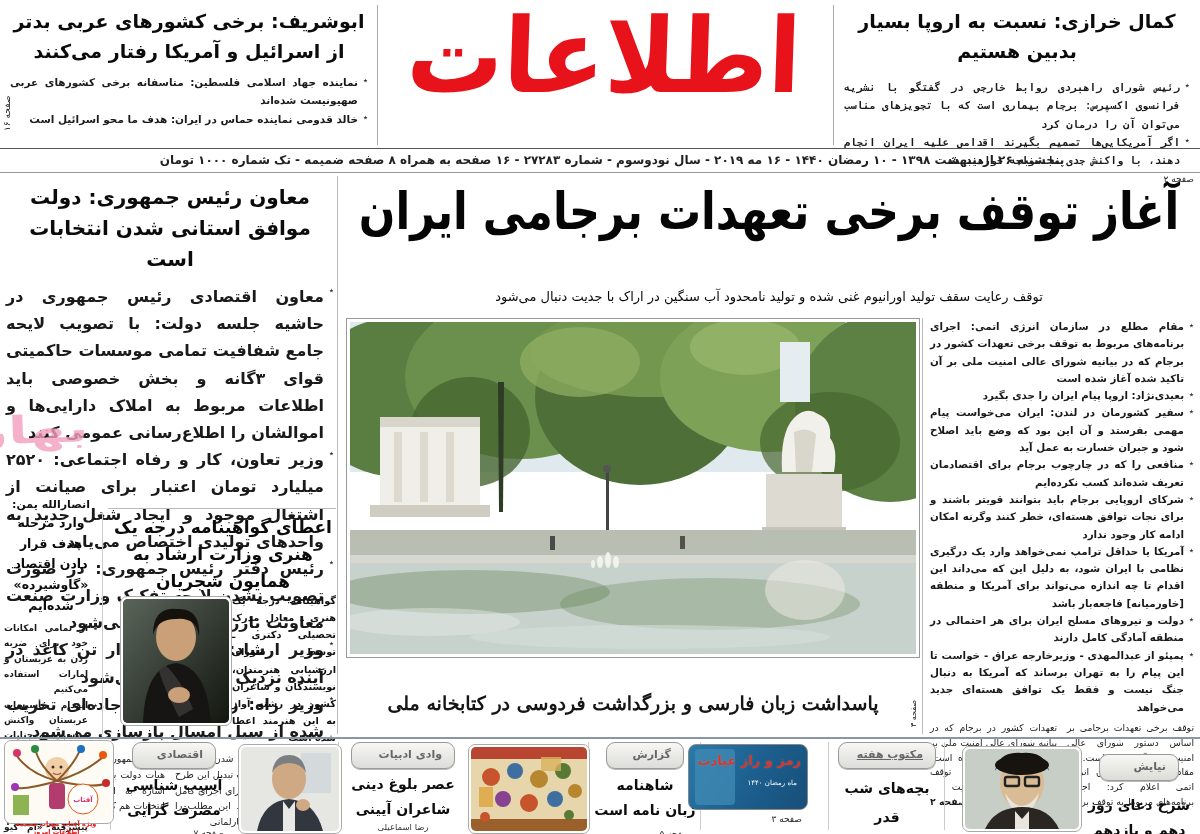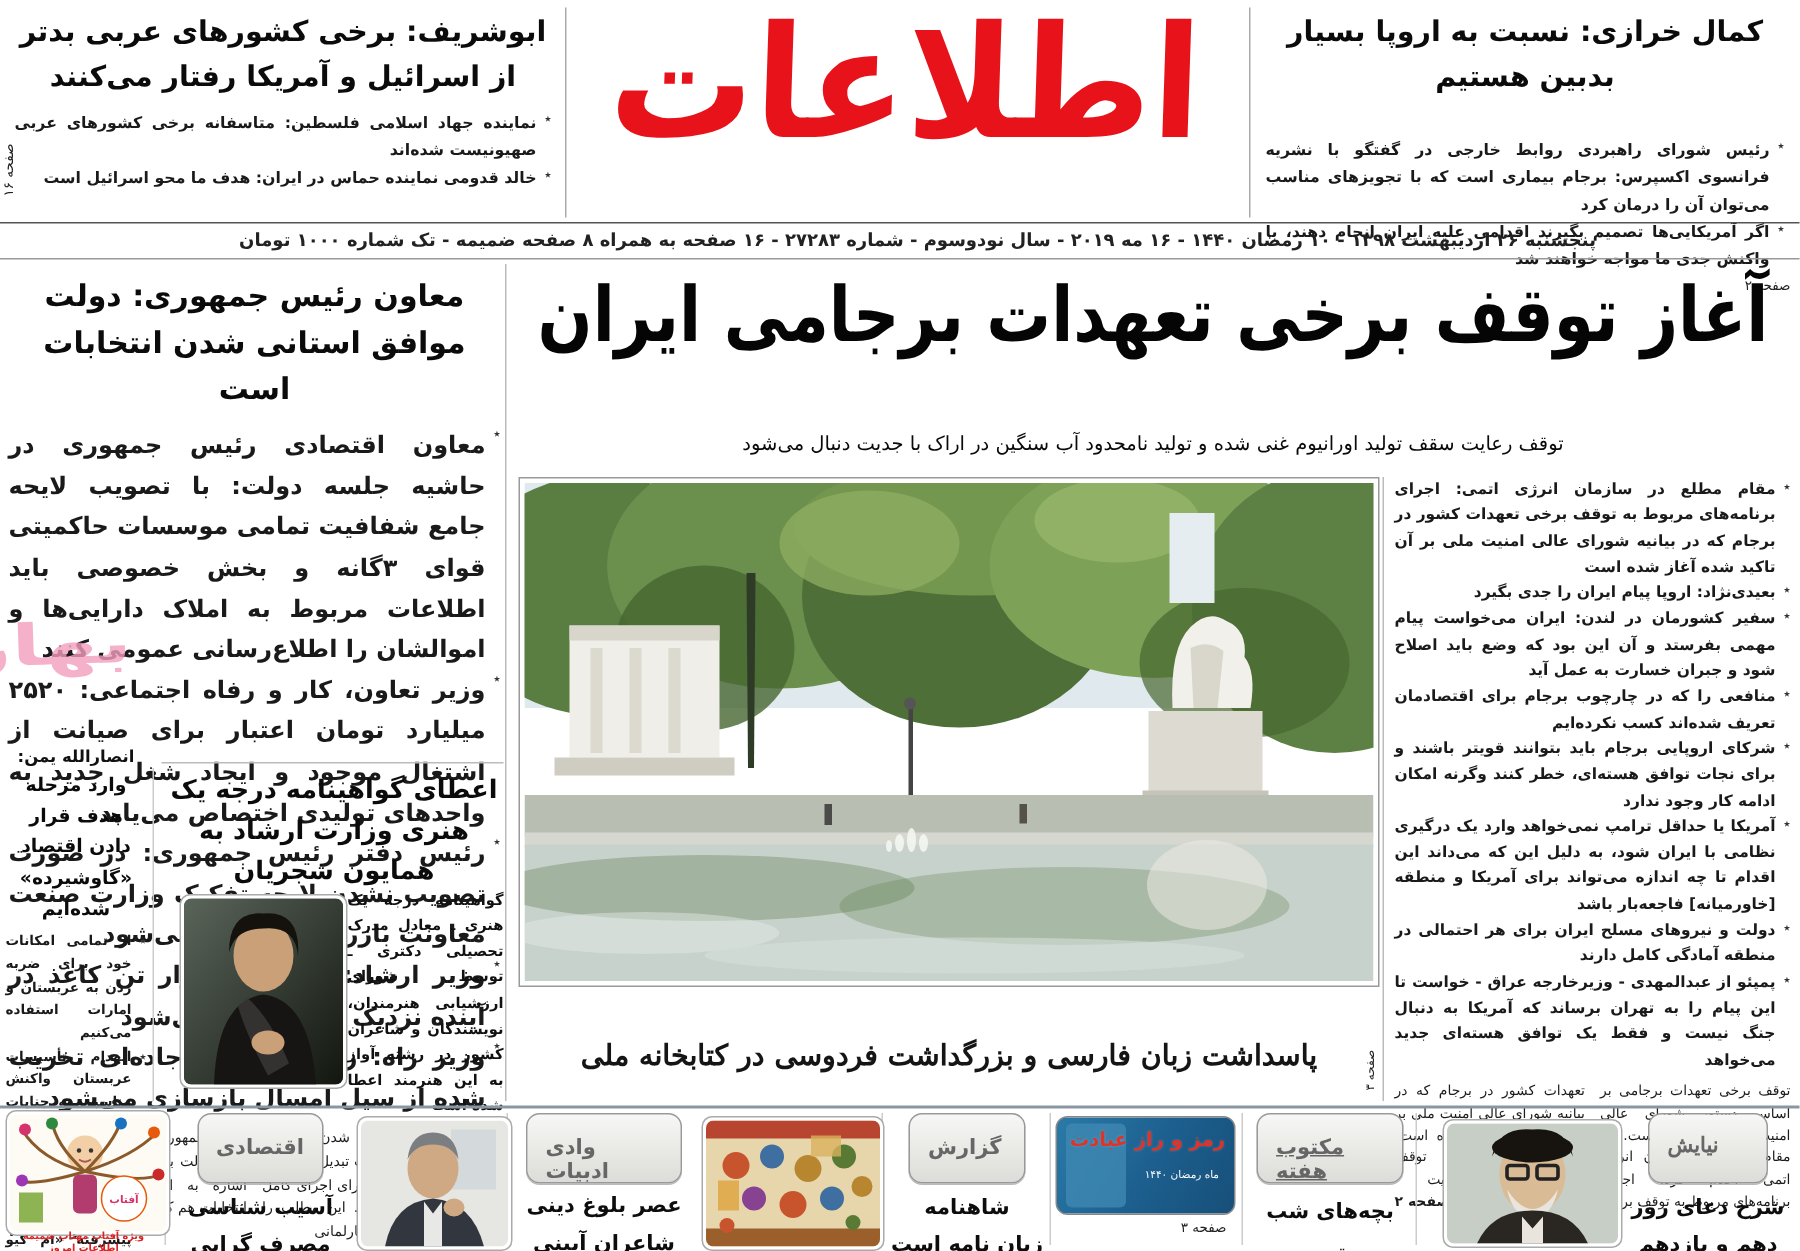--- a/index.html
+++ b/index.html
@@ -26,23 +26,23 @@
   .body-cols{display:flex;gap:10px;font-size:10px;line-height:1.65;text-align:justify;color:#1c1c1c;}
   .body-cols > div{flex:1;}
   .cont{font-weight:bold;}
   .caption{font-size:19px;font-weight:bold;color:#151515;text-align:center;font-family:"DejaVu Serif", serif;}
 
   
   .sec-head{font-weight:bold;font-size:20px;line-height:1.55;text-align:center;color:#0b0b0b;}
   .sec-head-sm{font-weight:bold;font-size:17px;line-height:1.6;text-align:center;color:#0b0b0b;}
 
   
-  .pill{height:17px;line-height:16px;padding:14px 12px;border:1px solid #999;border-radius:9px;
-        background:linear-gradient(#f7f7f5,#dcdcd8);font-size:14px;font-weight:bold;color:#666;
-        text-align:left;box-shadow:0 1px 0 #bbb;}
+  .pill{height:17px;line-height:16px;padding:4px 12px;border:1px solid #999;border-radius:9px;
+        background:linear-gradient(#f7f7f5,#dcdcd8);font-size:11px;font-weight:bold;color:#666;
+        text-align:right;box-shadow:0 1px 0 #bbb;}
   .b-title{font-size:14px;font-weight:bold;text-align:center;line-height:1.8;color:#0d0d0d;}
   .b-by{font-size:8.5px;color:#333;text-align:center;}
   .photo-card{border:1px solid #aaa;border-radius:7px;background:#fff;padding:2px;}
   .photo-card svg{display:block;border-radius:5px;}
 
   .watermark{color:#f39ebc;font-weight:bold;font-size:38px;opacity:.8;transform:rotate(-2deg) scaleX(1.5);
              letter-spacing:4px;}
   .vert{writing-mode:vertical-rl;transform:rotate(180deg);}
 </style>
 </head>
@@ -59,21 +59,21 @@
     </div>
   </div>
   <div class="abs pageref vert" style="left:2px;top:96px;height:48px;">صفحه ۱۶</div>
 
   <div class="abs" style="left:382px;top:8px;width:444px;">
     <div class="logo">اطلاعات</div>
   </div>
 
   <div class="abs" style="left:840px;top:6px;width:354px;">
     <div class="top-head">کمال خرازی: نسبت به اروپا بسیار بدبین هستیم</div>
-    <div class="top-bullets" style="margin-top:24px;padding:0 4px;">
+    <div class="top-bullets" style="margin-top:12px;padding:0 4px;font-family:Liberation Mono, monospace;">
       <div class="bullet">رئیس شورای راهبردی روابط خارجی در گفتگو با نشریه فرانسوی اکسپرس: برجام بیماری است که با تجویزهای مناسب می‌توان آن را درمان کرد</div>
       <div class="bullet">اگر آمریکایی‌ها تصمیم بگیرند اقدامی علیه ایران انجام دهند، با واکنش جدی ما مواجه خواهند شد</div>
     </div>
     <div class="pageref" style="margin-top:3px;">صفحه ۲</div>
   </div>
 
   <div class="rule-v" style="left:377px;top:5px;height:140px;"></div>
   <div class="rule-v" style="left:833px;top:5px;height:140px;"></div>
 
   <div class="rule-h" style="left:0;top:148px;width:1200px;background:#555;"></div>
@@ -214,21 +214,21 @@
         <span>تعهدات کشور در برجام که در بیانیه شورای عالی امنیت ملی بر آن تاکید شده آغاز شده است. وی خاطرنشان کرد: توقف برنامه‌های مربوط به رعایت</span>
         <div class="cont" style="text-align:left;">بقیه در صفحه ۲</div>
       </div>
     </div>
   </div>
 
   <div class="rule-h" style="left:0;top:737px;width:1200px;background:#8a97a3;height:2px;"></div>
 
   <div class="rule-v" style="left:944px;top:742px;height:88px;background:#ccc;"></div>
   <div class="abs" style="left:1082px;top:742px;width:114px;">
-    <div class="pill" style="margin:0 auto;width:54px;font-family:Liberation Serif, serif;">نیایش</div>
+    <div class="pill" style="margin:12px auto;width:54px;">نیایش</div>
     <div class="b-title" style="margin-top:4px;">شرح دعای روز دهم و یازدهم ماه مبارک رمضان</div>
 
   </div>
   <div class="abs photo-card" style="left:962px;top:746px;width:114px;height:80px;">
     <svg width="114" height="80" viewBox="0 0 114 80">
       <rect width="114" height="80" fill="#cfd4cc"></rect>
       <rect width="114" height="80" fill="#c2c9c0" opacity=".6"></rect>
       <ellipse cx="57" cy="34" rx="22" ry="26" fill="#d9bb95"></ellipse>
       <path d="M30 22 Q34 2 57 4 Q80 2 84 22 Q80 12 57 12 Q34 12 30 22 Z" fill="#17130f"></path>
       <ellipse cx="57" cy="16" rx="27" ry="10" fill="#17130f"></ellipse>
@@ -242,21 +242,21 @@
 
   <div class="rule-v" style="left:828px;top:742px;height:88px;background:#ccc;"></div>
   <div class="abs" style="left:832px;top:742px;width:110px;">
     <div class="pill" style="margin:0 auto;width:72px;text-decoration:underline;">مکتوب هفته</div>
     <div class="b-title" style="margin-top:5px;line-height:2.1;">بچه‌های شب قدر</div>
     <div class="b-by">دکتر محمد علی فیاض بخش</div>
 
   </div>
 
   <div class="rule-v" style="left:700px;top:742px;height:88px;background:#ccc;"></div>
-  <div class="abs" style="left:704px;top:744px;width:120px;">
+  <div class="abs" style="left:688px;top:744px;width:120px;">
     <div style="height:64px;border-radius:8px;border:1px solid #888;position:relative;overflow:hidden;
                 background:linear-gradient(120deg,#2a7aa8,#1c5e8d 55%,#174f79);">
       <ellipse></ellipse>
       <div style="position:absolute;left:6px;top:4px;width:40px;height:56px;background:#3f88b3;border-radius:4px;opacity:.8;"></div>
       <div style="position:absolute;right:6px;top:8px;color:#e03227;font-weight:bold;font-size:13px;text-shadow:0 0 2px #fff3;">رمز و راز عبادت</div>
       <div style="position:absolute;right:10px;top:34px;color:#fff;font-size:7px;">ماه رمضان ۱۴۴۰</div>
     </div>
     <div class="pageref" style="margin-top:4px;margin-right:6px;">صفحه ۳</div>
   </div>
 

